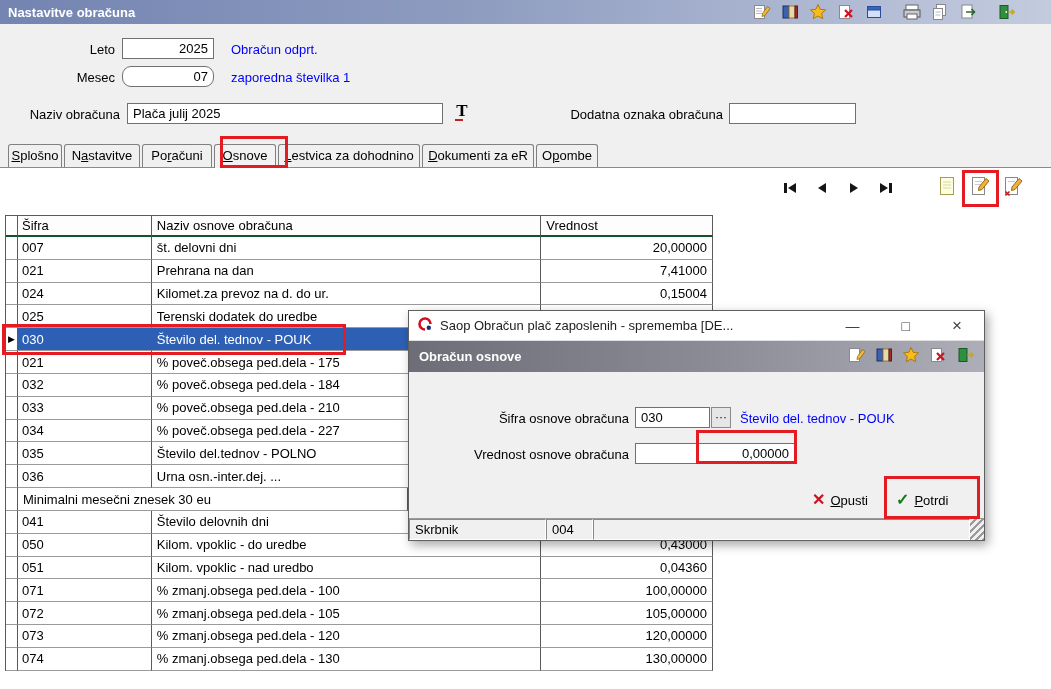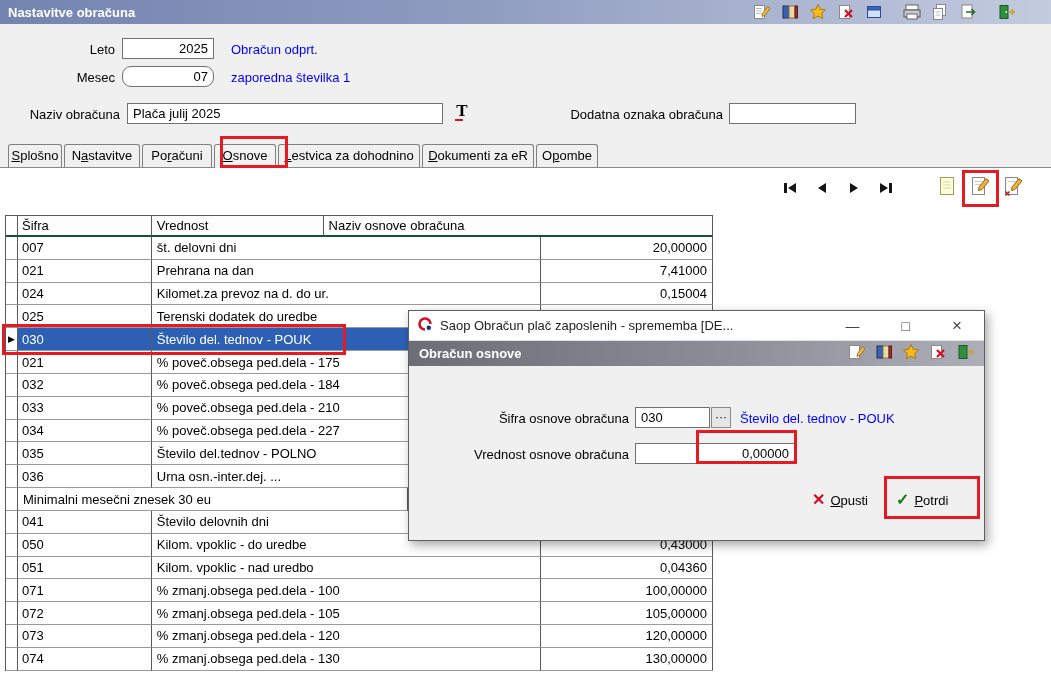--- a/index.html
+++ b/index.html
@@ -75,21 +75,21 @@
   .trow.selected .ind{background:#fff;color:#000;}
   .trow.selected .ind::after{content:"▶";font-size:9px;}
 
   
   .dialog{position:absolute;left:408px;top:310px;width:577px;height:231px;background:#f0f0f0;
     border:1px solid #5f5f5f;box-shadow:3px 4px 10px rgba(0,0,0,.35);z-index:10;}
   .dtitle{height:30px;background:#fff;display:flex;align-items:center;padding:0 8px;border-bottom:1px solid #e0e0e0;}
   .dtitle .ttext{margin-left:7px;color:#222;flex:1;white-space:nowrap;overflow:hidden;}
   .dctrls{display:flex;gap:42px;margin-right:14px;color:#444;}
   .dctrl{cursor:pointer;font-size:14px;line-height:20px;}
-  .dheader{height:25px;background:linear-gradient(90deg,#6d6d78 0%,#8d8d98 55%,#aeaeb8 100%);
+  .dheader{height:31px;background:linear-gradient(90deg,#6d6d78 0%,#8d8d98 55%,#aeaeb8 100%);
     display:flex;align-items:center;}
   .dheader .htext{color:#fff;font-weight:bold;margin-left:10px;flex:1;}
   .dh-icons{display:flex;gap:9px;margin-right:10px;align-items:center;}
   .dlbl{position:absolute;width:210px;text-align:right;left:10px;white-space:nowrap;}
   .dlbl1{top:100px;}
   .dlbl2{top:136px;}
   .df-sifra{left:226px;top:96px;width:75px;}
   .df-dots{position:absolute;left:302px;top:96px;width:20px;height:21px;background:#e6e6e6;
     border:1px solid #8a8a8a;font-size:12px;line-height:18px;text-align:center;cursor:pointer;}
   .dlink{position:absolute;left:331px;top:100px;color:#0000ff;white-space:nowrap;}
@@ -257,22 +257,22 @@
           <path d="M10 12 L17 3.5 L20 6 L13 14.5 L9.5 15.5 Z" fill="#f2b13c" stroke="#926a14"></path>
           <path d="M3.5 16.5 L7.5 20.5 M7.5 16.5 L3.5 20.5" stroke="#c02020" stroke-width="1.6"></path>
         </svg>
     </span>
   </div>
 
   <div class="table">
     <div class="thead">
       <div class="c ind"></div>
       <div class="c code">Šifra</div>
+      <div class="c name">Naziv osnove obračuna</div>
       <div class="c val" style="justify-content:flex-start;padding-left:5px;">Vrednost</div>
-      <div class="c name">Naziv osnove obračuna</div>
     </div>
     <div class="tbody">
 
         <div class="trow">
           <div class="c ind"></div>
           <div class="c code">007</div>
           <div class="c name">št. delovni dni</div>
           <div class="c val">20,00000</div>
         </div>
 
@@ -454,20 +454,26 @@
 
     <span class="dbtn btn-opusti">
       <span class="xglyph">✕</span>
       <span><u>O</u>pusti</span>
     </span>
     <span class="dbtn btn-potrdi">
       <span class="vglyph">✓</span>
       <span><u>P</u>otrdi</span>
     </span>
 
+    <div class="dstatus">
+      <span class="spanel sp1">Skrbnik</span>
+      <span class="spanel sp2">004</span>
+      <span class="spanel sp3"></span>
+      <span class="grip"></span>
+    </div>
   </div>
 
   <div class="annot a-tab"></div>
   <div class="annot a-edit"></div>
   <div class="annot a-row"></div>
   <div class="annot a-val"></div>
   <div class="annot a-potrdi"></div>
 
 </div>
 

